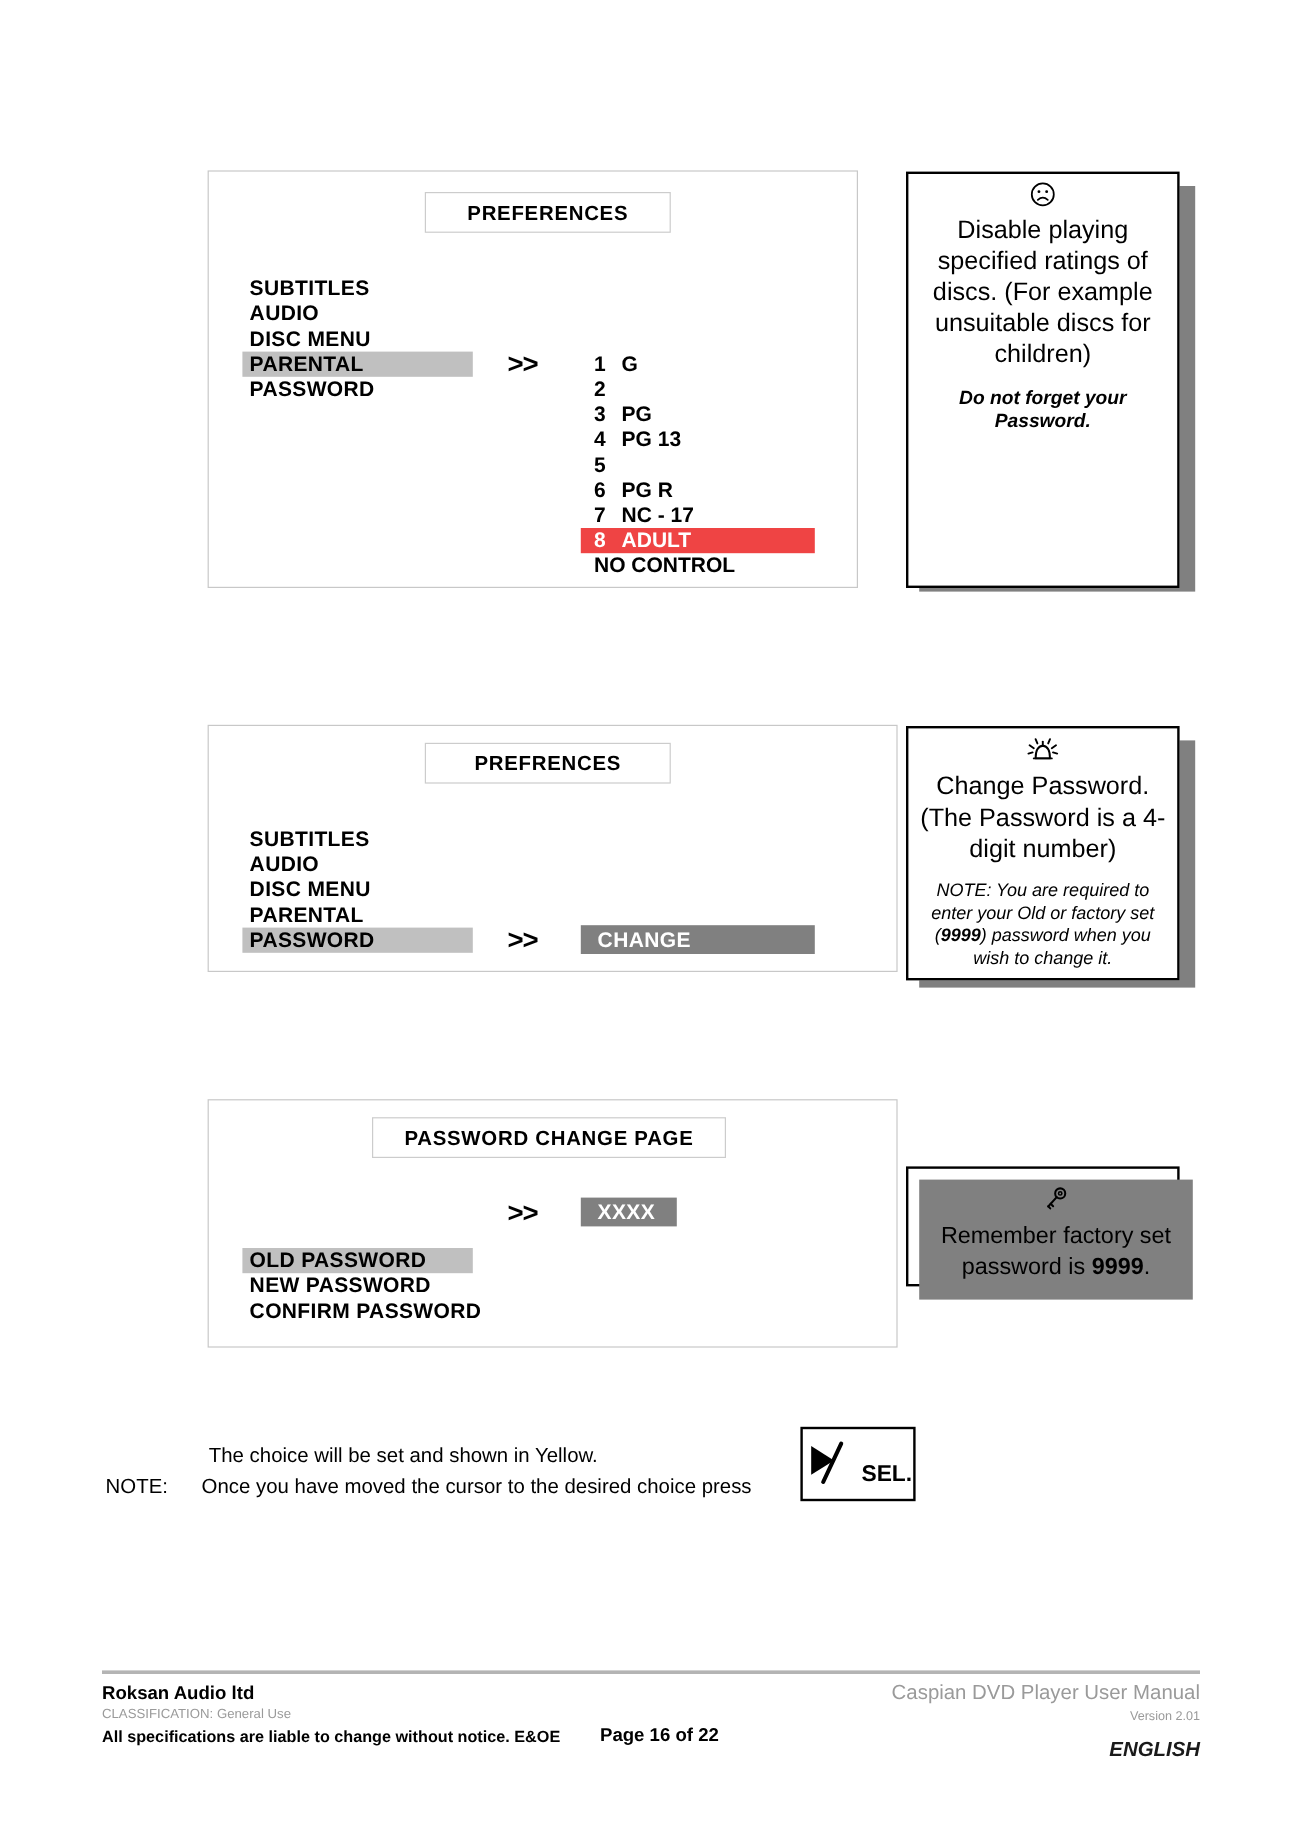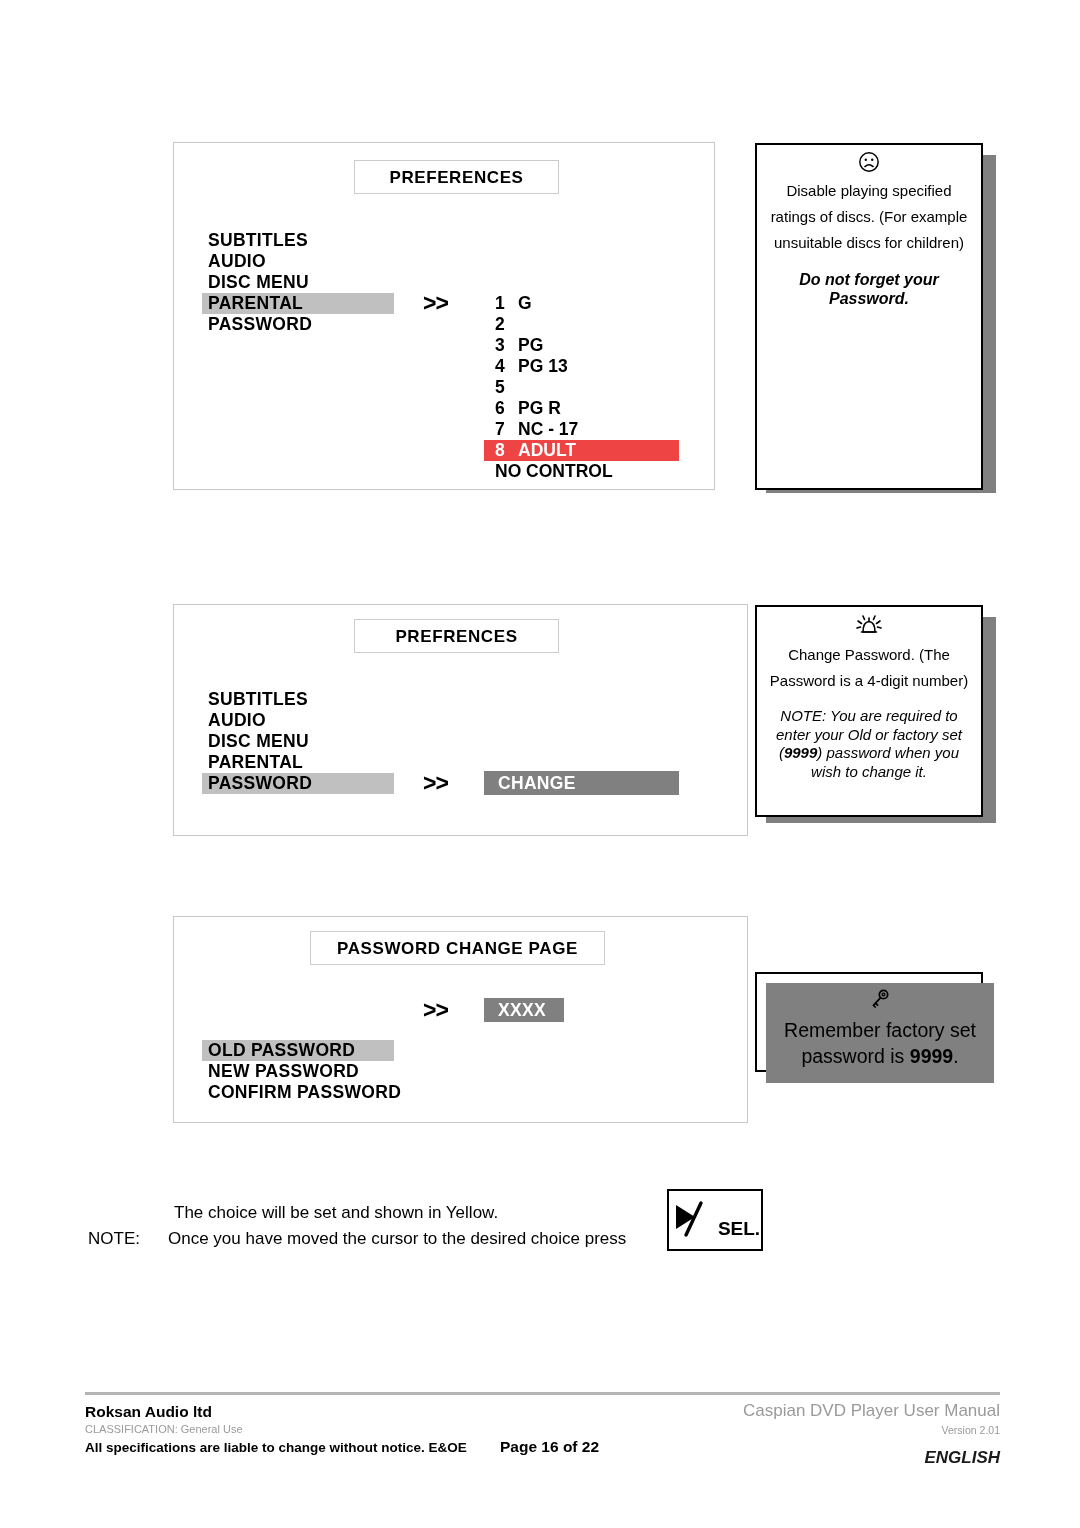--- a/index.html
+++ b/index.html
@@ -135,21 +135,21 @@
     padding: 6px 8px 8px 8px;
   }
 
   .callout .icon-row {
     font-size: 21px;
     line-height: 22px;
     margin-bottom: 1px;
   }
 
   .callout .headline {
-    font-size: 15px;
+    font-size: 21px;
     line-height: 26px;
   }
 
   .callout .note {
     font-style: italic;
     font-size: 15px;
     line-height: 18.5px;
     margin-top: 13px;
   }
 
@@ -339,21 +339,21 @@
           <circle cx="8.5" cy="9.5" r="1.3" fill="#000"></circle>
           <circle cx="15.5" cy="9.5" r="1.3" fill="#000"></circle>
           <path d="M7.5 17 Q12 13 16.5 17" fill="none" stroke="#000" stroke-width="1.6" stroke-linecap="round"></path>
         </svg>
       </div>
       <div class="headline">Disable playing specified ratings of discs. (For example unsuitable discs for children)</div>
       <div class="warn">Do not forget your Password.</div>
     </div>
   </div>
 
-  <div class="osd-panel" style="left:173px; top:604px; width:575px; height:232px;">
+  <div class="osd-panel" style="left:173px; top:604px; width:575px; height:206px;">
 
     <div class="osd-title" style="left:180px; top:14px; width:205px;">PREFRENCES</div>
 
     <div class="menu-list" style="left:28px; top:84px; width:192px;">
       <div class="menu-row">SUBTITLES</div>
       <div class="menu-row">AUDIO</div>
       <div class="menu-row">DISC MENU</div>
       <div class="menu-row">PARENTAL</div>
       <div class="menu-row hl-light">PASSWORD</div>
     </div>

